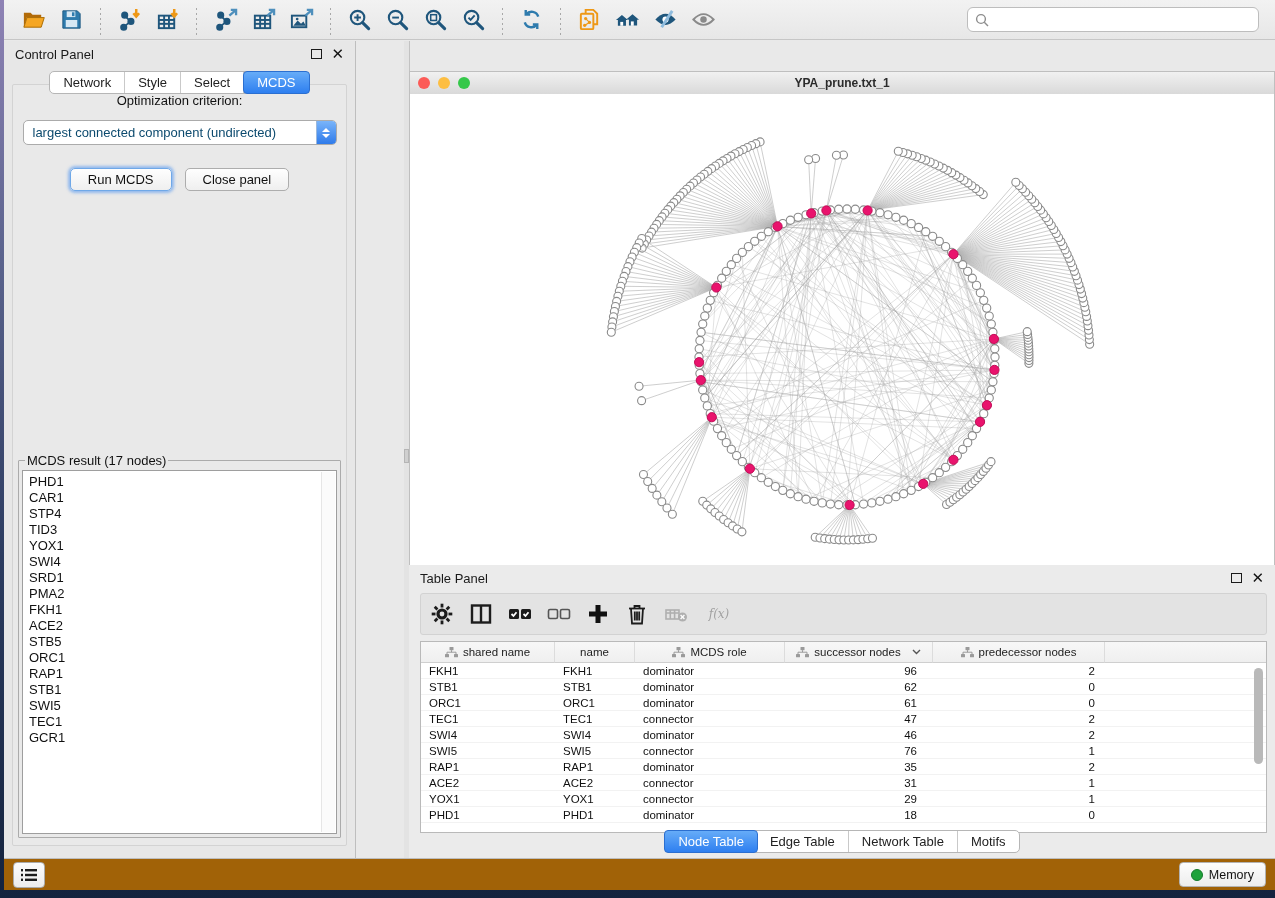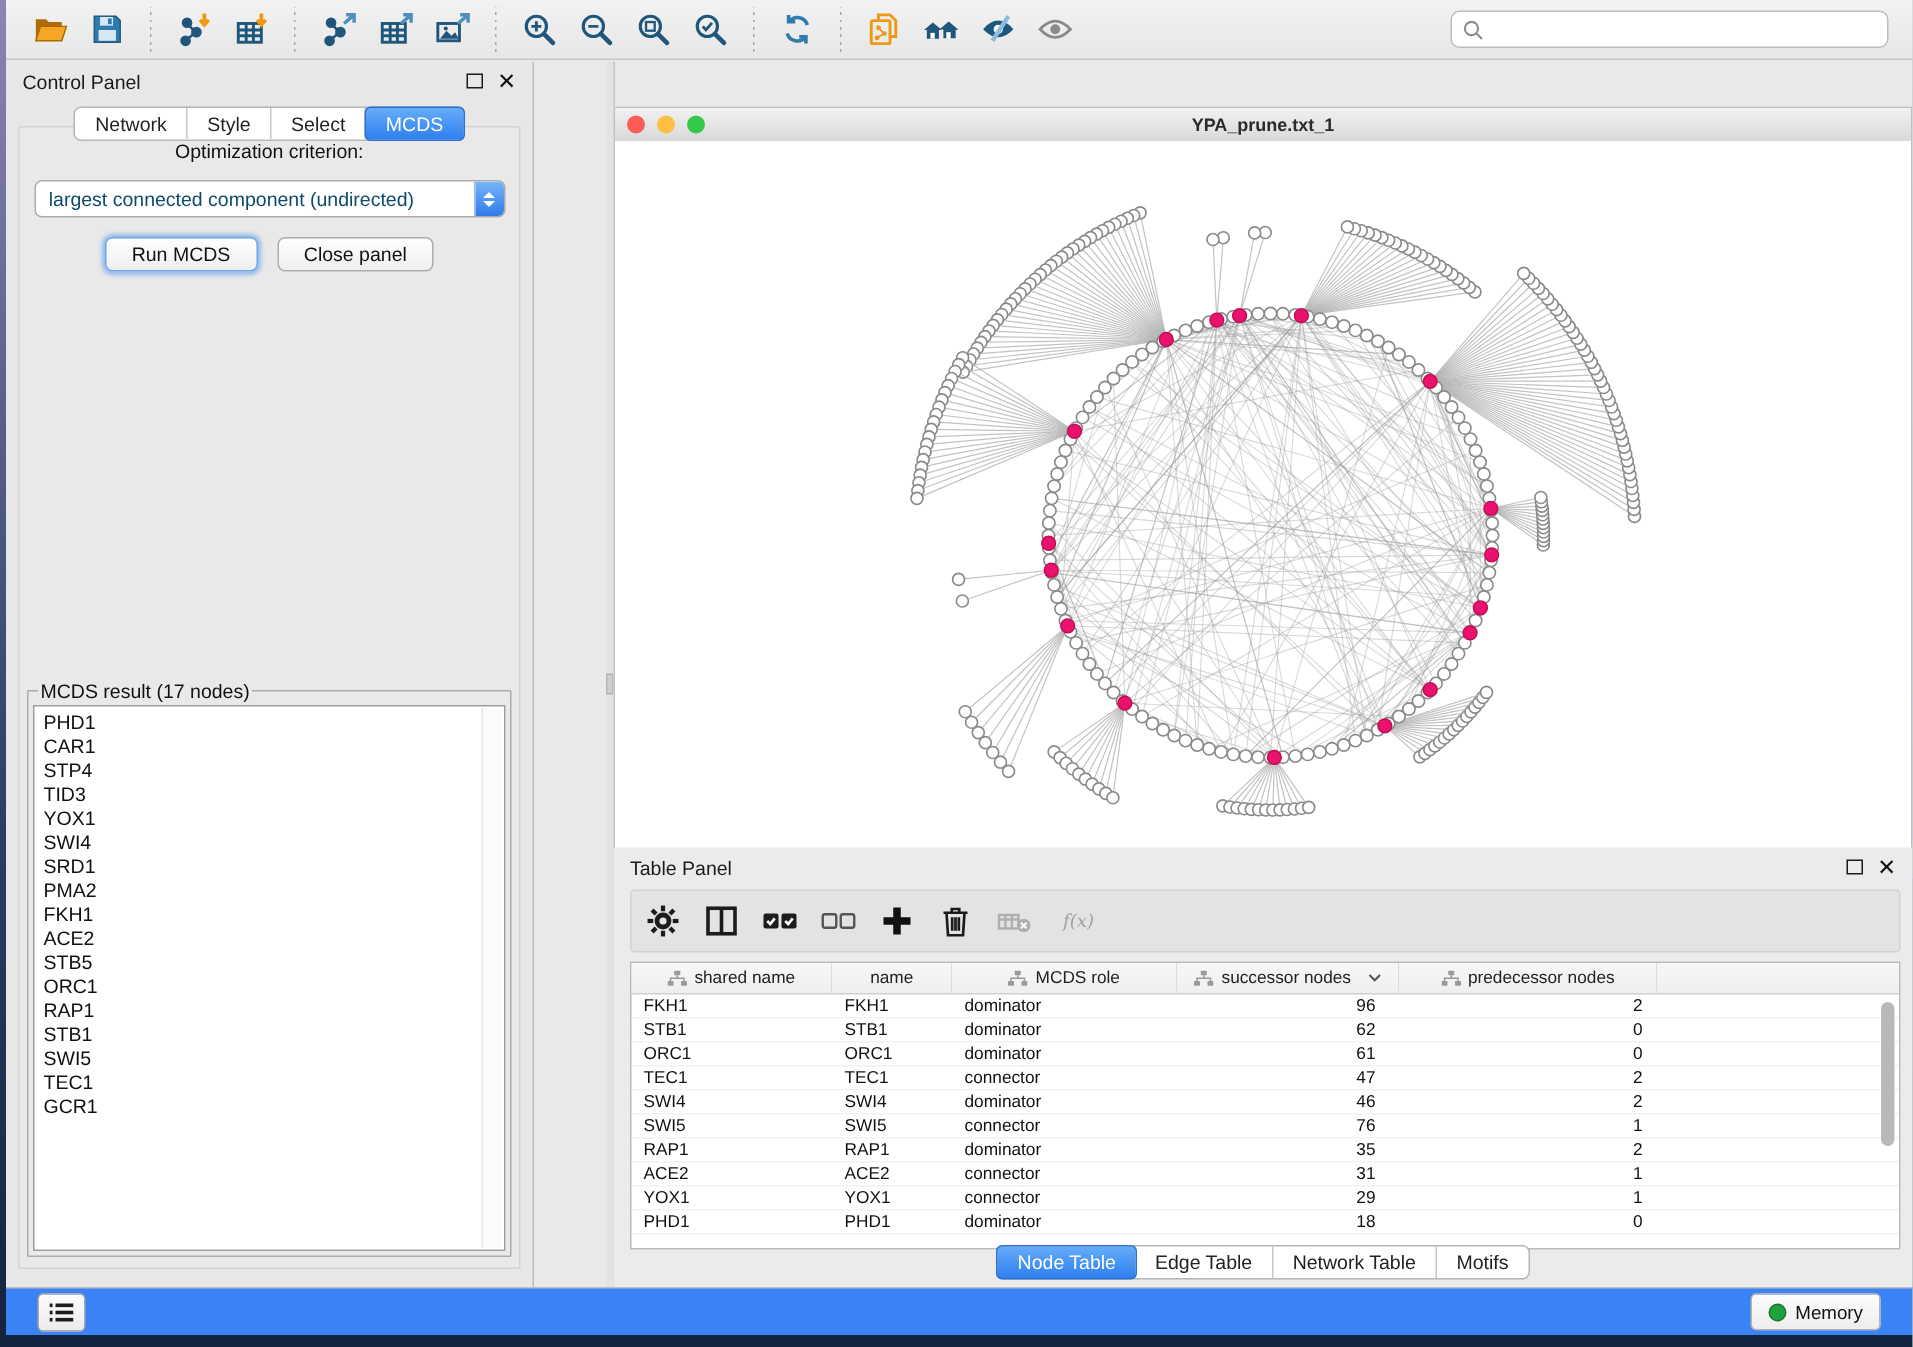--- a/index.html
+++ b/index.html
@@ -37,21 +37,21 @@
     border:1px solid #d3d3d3;border-radius:2px;}
   .opt-label{margin-top:8px;text-align:center;font-size:13px;color:#111;}
   .selectbox{margin:12px auto 0;width:312px;height:23px;background:#fff;border:1px solid #ababab;
     border-radius:5px;display:flex;align-items:center;overflow:hidden;cursor:default;}
   .selectbox .sel-value{flex:1;font-size:13px;color:#0c4a6e;padding-left:9px;white-space:nowrap;}
   .stepper{width:19px;align-self:stretch;background:linear-gradient(#79b4fa,#2f7bea);
     border-left:1px solid #9ab8dd;display:flex;flex-direction:column;align-items:center;justify-content:center;gap:2px;}
   .stepper i{display:block;width:0;height:0;border-left:4px solid transparent;border-right:4px solid transparent;}
   .stepper .up{border-bottom:4px solid #fff;}
   .stepper .dn{border-top:4px solid #fff;}
-  .btn-row{margin-top:13px;display:flex;justify-content:center;gap:13px;}
+  .btn-row{margin-top:23px;display:flex;justify-content:center;gap:13px;}
   .aq-btn{height:23px;padding:0 17px;font-size:13px;color:#111;background:linear-gradient(#fefefe,#efefef);
     border:1px solid #adadad;border-radius:5px;font-family:inherit;cursor:default;}
   .aq-btn.focused{border-color:#6fa8e8;box-shadow:0 0 3px 2px rgba(100,160,240,.65);}
   .mcds-fieldset{position:absolute;left:5px;right:5px;top:368px;bottom:7px;border:1px solid #ababab;
     border-radius:1px;margin:0;padding:2px 3px 3px;}
   .mcds-fieldset legend{font-size:13px;color:#111;padding:0 2px;margin-left:3px;}
   .mcds-list{position:relative;width:100%;height:100%;box-sizing:border-box;background:#fff;
     border:1px solid #9e9e9e;overflow:hidden;}
   .mcds-list .list-inner{padding:3px 0 0 6px;}
   .list-item{font-size:13px;color:#111;line-height:16px;}
@@ -87,22 +87,22 @@
     font-size:11.5px;color:#222;overflow:hidden;white-space:nowrap;}
   .td{height:16px;font-size:11.5px;color:#111;line-height:16px;white-space:nowrap;overflow:hidden;
     border-bottom:1px solid #f2f2f2;padding-left:8px;box-sizing:border-box;}
   .td.num{text-align:right;padding-left:0;}
   .td.num.succ{padding-right:16px;}
   .td.num.pred{padding-right:10px;}
   .tbl-scroll{position:absolute;right:3px;top:26px;width:9px;height:96px;background:#b9b9b9;border-radius:5px;}
   .tp-tabs{position:absolute;left:0;right:0;bottom:5px;display:flex;justify-content:center;}
 
   
-  .statusbar{position:absolute;left:0;right:0;bottom:0;height:32px;background:#3b82f6;border-top:1px solid #bdbdbd;
-    display:flex;align-items:center;padding:0 21px;box-sizing:border-box;}
+  .statusbar{position:absolute;left:0;right:0;bottom:0;height:32px;background:#a16207;border-top:1px solid #bdbdbd;
+    display:flex;align-items:center;padding:0 9px;box-sizing:border-box;}
   .status-btn{width:30px;height:24px;background:linear-gradient(#fcfcfc,#ececec);border:1px solid #ababab;
     border-radius:4px;display:flex;align-items:center;justify-content:center;}
   .memory-btn{margin-left:auto;height:23px;background:linear-gradient(#fdfdfd,#ededed);border:1px solid #b3b3b3;
     border-radius:4px;display:flex;align-items:center;gap:6px;padding:0 11px;font-size:12.5px;color:#111;}
   .mem-dot{width:12px;height:12px;border-radius:50%;border:1px solid #157a2b;box-sizing:border-box;}
 </style>
 </head>
 <body>
 
 <div class="wallpaper"></div>

